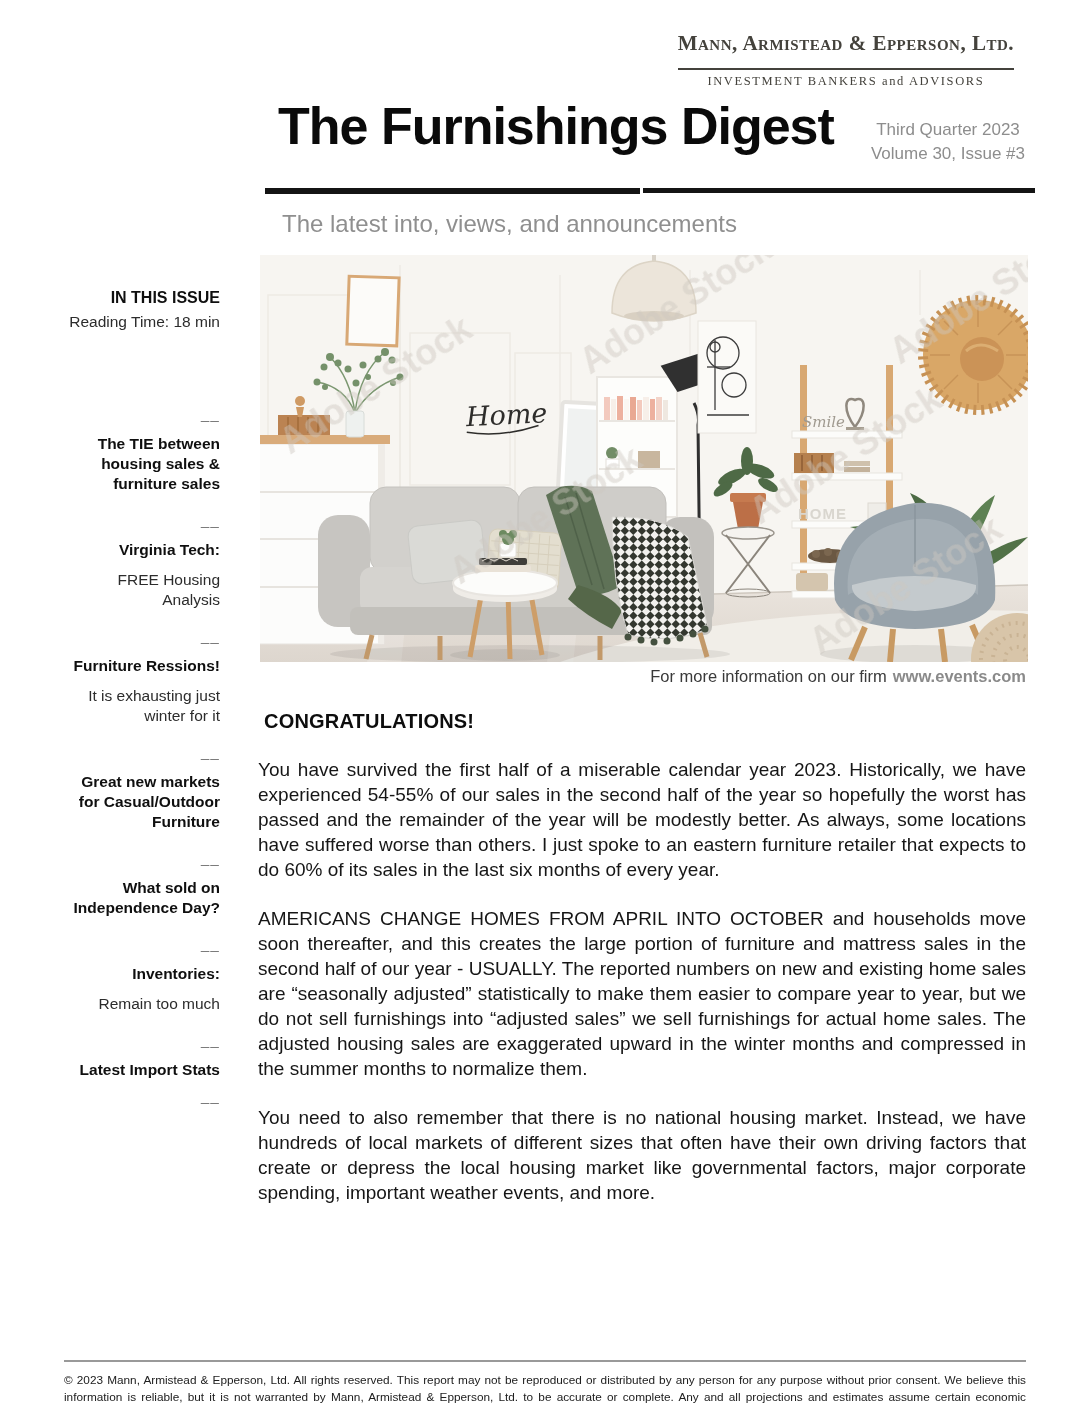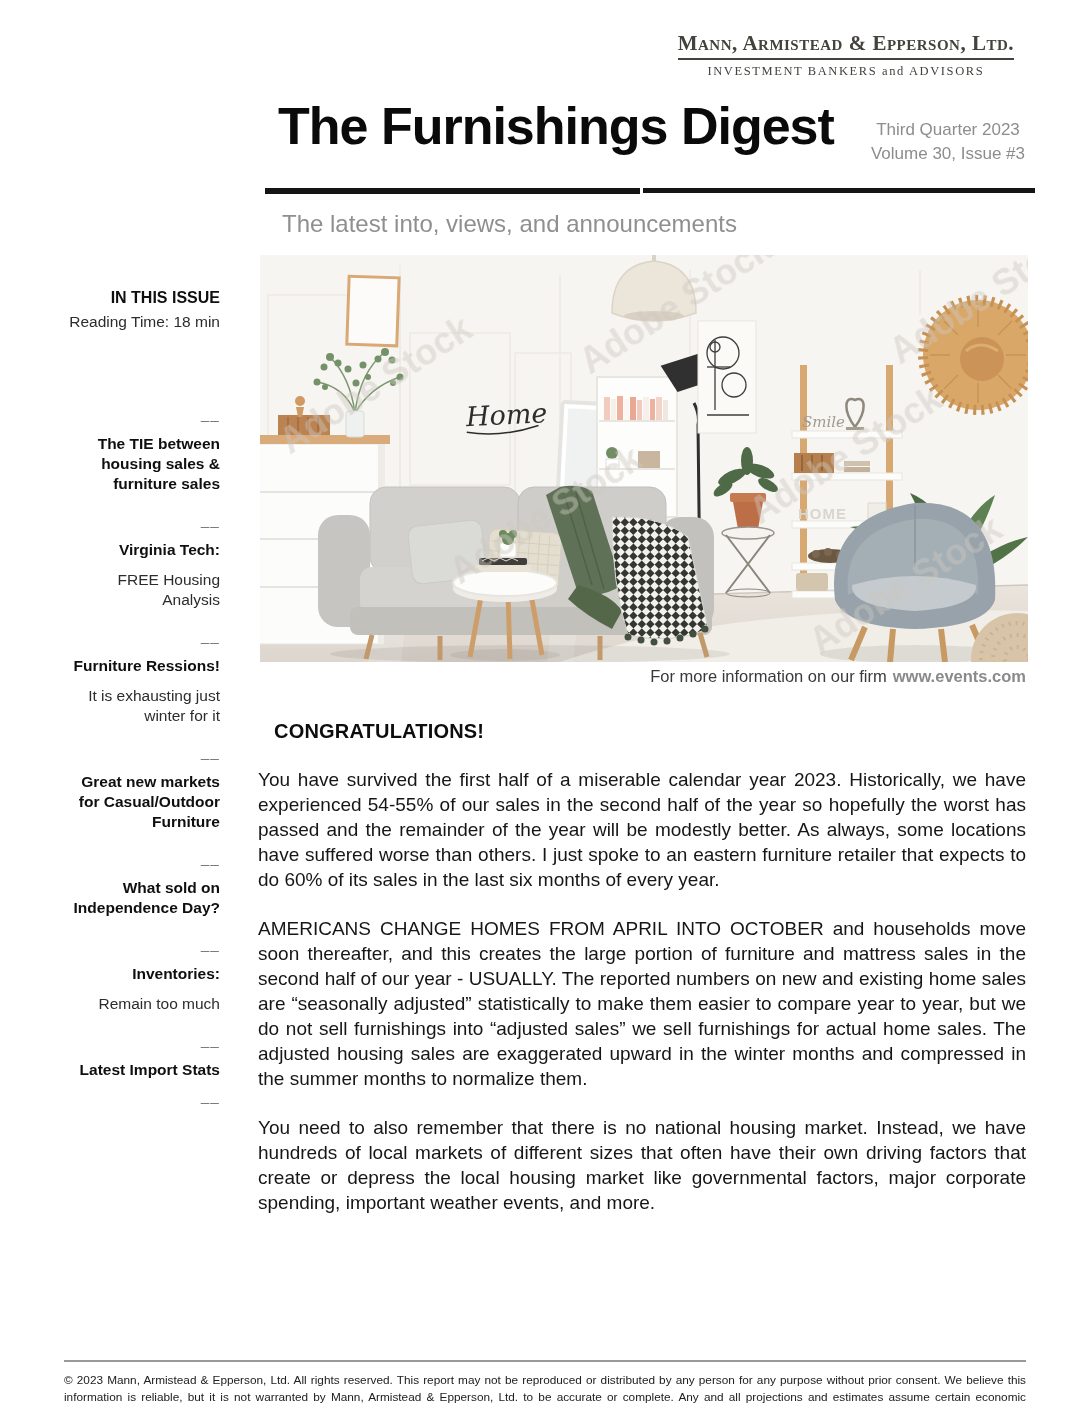--- a/index.html
+++ b/index.html
@@ -5,21 +5,21 @@
   html,body{margin:0;padding:0;background:#ffffff;}
   .page{
     position:relative;width:1088px;height:1408px;background:#ffffff;
     font-family:"Liberation Sans",sans-serif;color:#1a1a1a;overflow:hidden;
   }
   
   .logo{position:absolute;top:31px;right:74px;text-align:center;color:#44423c;}
   .logo .firm{
     display:inline-block;font-family:"Liberation Serif",serif;font-variant:small-caps;
     font-size:21px;letter-spacing:0.5px;font-weight:600;color:#44423c;
-    border-bottom:2px solid #44423c;padding-bottom:2px;white-space:nowrap;
+    border-bottom:2px solid #44423c;padding-bottom:12px;white-space:nowrap;
   }
   .logo .tagline{
     margin-top:4px;font-family:"Liberation Serif",serif;font-size:12.5px;
     letter-spacing:1.6px;color:#44423c;white-space:nowrap;
   }
   .title{
     position:absolute;left:278px;top:96px;font-size:52px;font-weight:700;
     letter-spacing:-1px;color:#0a0a0a;white-space:nowrap;
   }
   .issue{
@@ -52,21 +52,21 @@
   }
   .photo svg{display:block;width:768px;height:407px;}
   .caption{
     position:absolute;left:260px;top:667px;width:766px;text-align:right;
     font-size:16.5px;color:#3a3a3a;
   }
   .caption .cap-text{margin-right:6px;}
   .caption .cap-link{font-weight:700;color:#8a8a8a;text-decoration:none;}
   
   .article{position:absolute;left:258px;top:704px;width:768px;}
-  .article h2{margin:16px;font-size:20px;font-weight:700;color:#0d0d0d;letter-spacing:0.2px;}
+  .article h2{margin:6px;font-size:20px;font-weight:700;color:#0d0d0d;letter-spacing:0.2px;}
   .article p{
     margin:24px 0 0 0;font-size:19px;line-height:25px;color:#161616;
     text-align:justify;
   }
   
   .footer{
     position:absolute;left:64px;top:1360px;width:962px;
     border-top:2px solid #999999;padding-top:10px;
   }
   .footer p{

